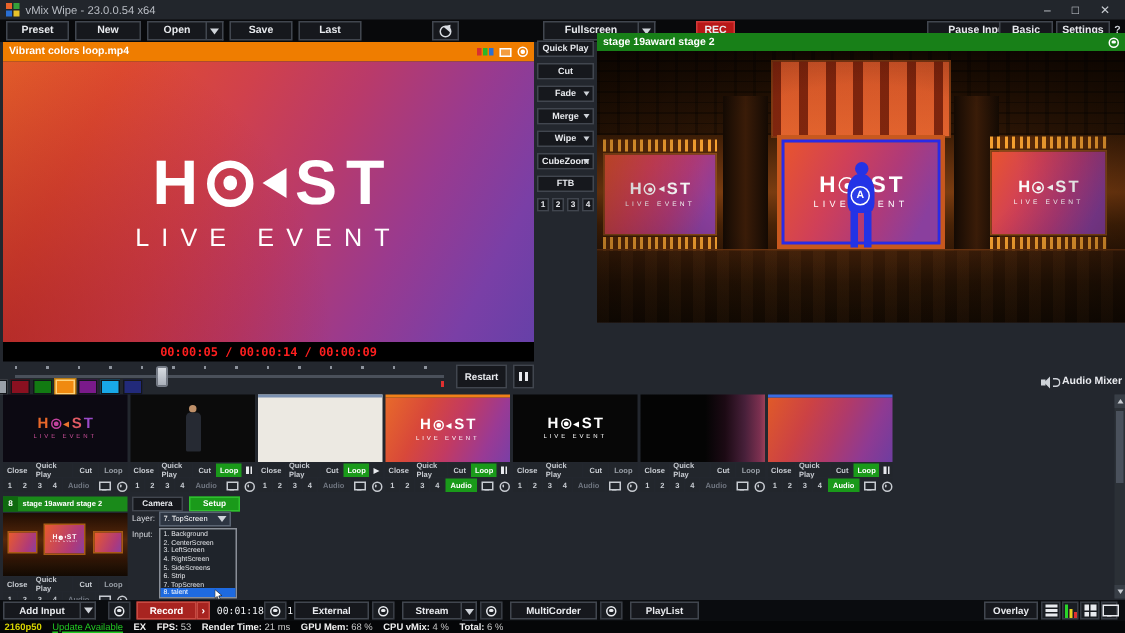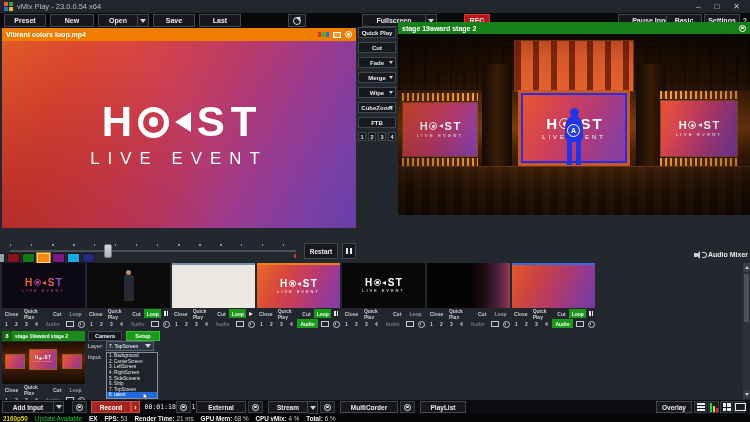--- a/index.html
+++ b/index.html
@@ -264,21 +264,21 @@
 
 <div id="app">
 
   <div id="titlebar">
     <span id="app-icon">
         <i></i>
         <i></i>
         <i></i>
         <i></i>
       </span>
-    <span id="title-text">vMix Play - 23.0.0.54 x64</span>
+    <span id="title-text">vMix Wipe - 23.0.0.54 x64</span>
     <span id="win-ctrls">
       <span>–</span>
       <span>□</span>
       <span>✕</span>
     </span>
   </div>
 
   <div id="toolbar">
     <div class="tbtn" id="btn-preset">Preset</div>
     <div class="tbtn" id="btn-new">New</div>
@@ -319,20 +319,23 @@
         <div class="hlogo">
           <span>H</span>
           <span class="ring"></span>
           <span class="tri"></span>
           <span>S</span>
           <span>T</span>
         </div>
         <div class="hsub">LIVE EVENT</div>
       </div>
     </div>
+  <div id="timecode-strip">
+    <span>00:00:05 / 00:00:14 / 00:00:09</span>
+  </div>
   <div id="slider-row">
     <div id="slider-ticks"></div>
     <div id="slider-track"></div>
     <div id="slider-handle"></div>
     <div id="mark-green"></div>
     <div id="mark-red"></div>
     <div id="btn-restart">Restart</div>
     <div id="btn-pv-pause">
         <span class="pbar"></span>
         <span class="pbar"></span>

